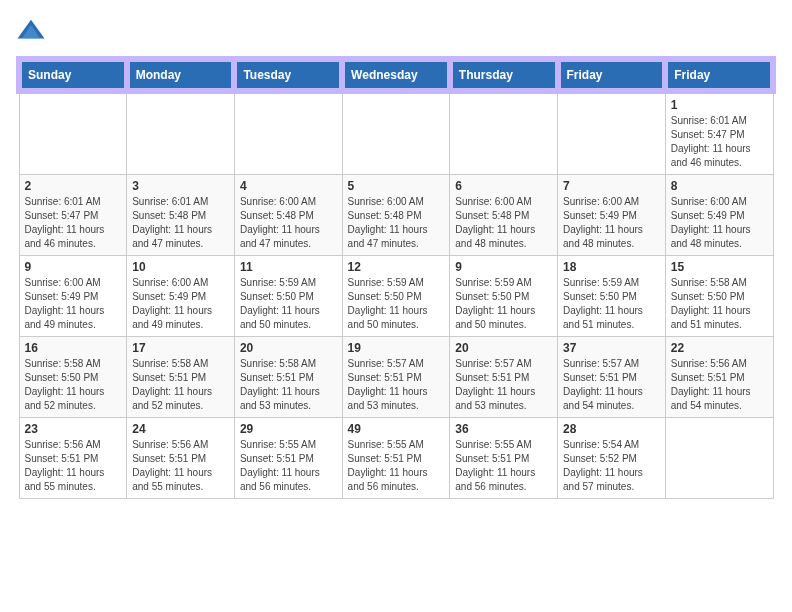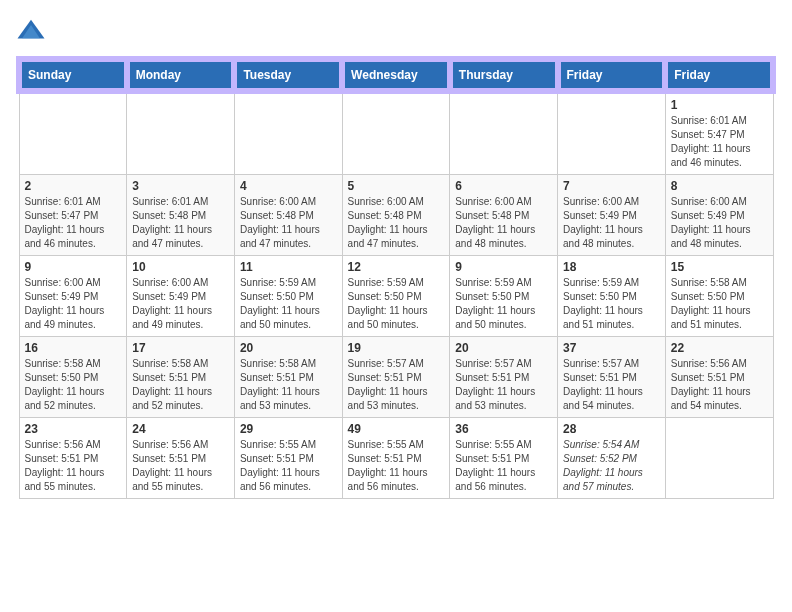--- a/index.html
+++ b/index.html
@@ -324,21 +324,21 @@
         </td>
         <td>
           <span class="day-num">36</span>
           <div class="day-info" style="white-space: pre-line;">Sunrise: 5:55 AM
 Sunset: 5:51 PM
 Daylight: 11 hours
 and 56 minutes.</div>
         </td>
         <td>
           <span class="day-num">28</span>
-          <div class="day-info" style="white-space: pre-line; font-style: italic;">Sunrise: 5:54 AM
+          <div class="day-info" style="white-space: pre-line;">Sunrise: 5:54 AM
 Sunset: 5:52 PM
 Daylight: 11 hours
 and 57 minutes.</div>
         </td>
         <td class="empty"></td>
       </tr>
     </tbody>
 </table>
 
 </body></html>

